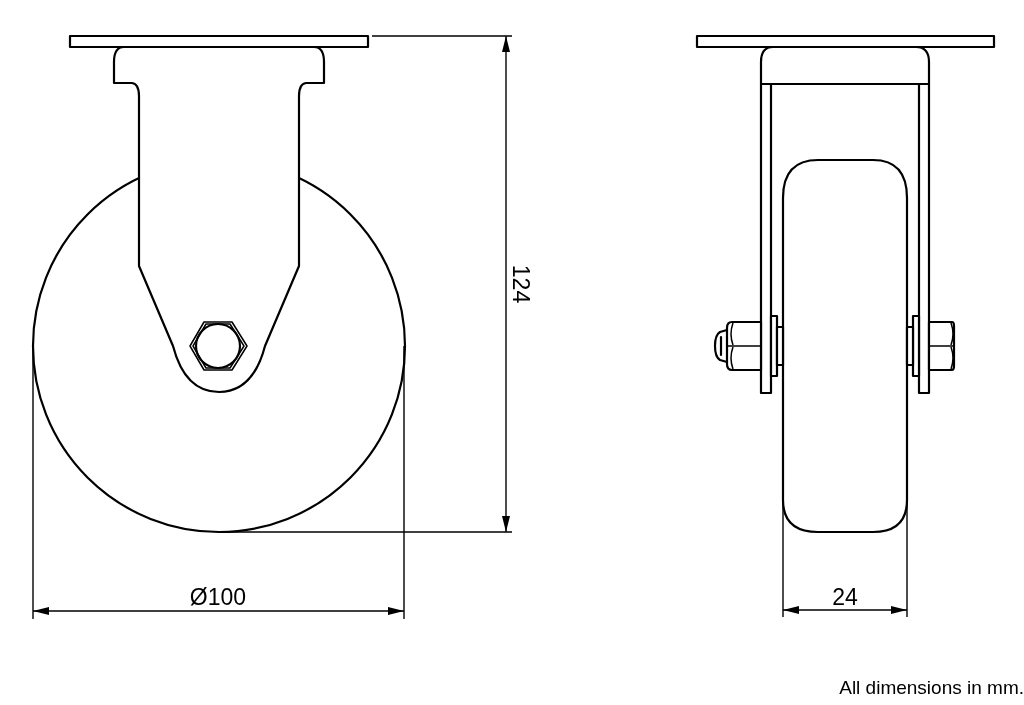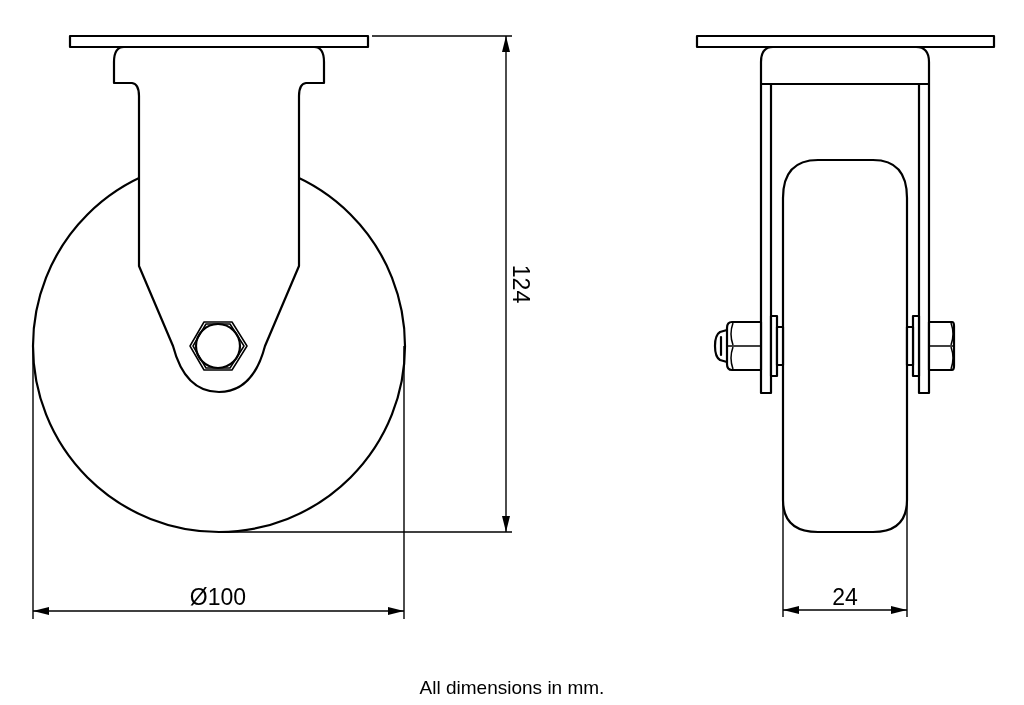--- a/index.html
+++ b/index.html
@@ -29,21 +29,21 @@
     .dim-text {
       font-family: "Liberation Sans", sans-serif;
       font-size: 23px;
       fill: #000;
     }
     .footer-note {
       position: absolute;
       left: 0;
       width: 1024px;
       top: 677px;
-      text-align: center;
+      text-align: right;
       font-size: 19px;
       color: #000;
       font-family: "Liberation Sans", sans-serif;
     }
   </style>
 </head>
 <body>
 
 <svg id="drawing" viewBox="0 0 1024 705" xmlns="http://www.w3.org/2000/svg">
 

